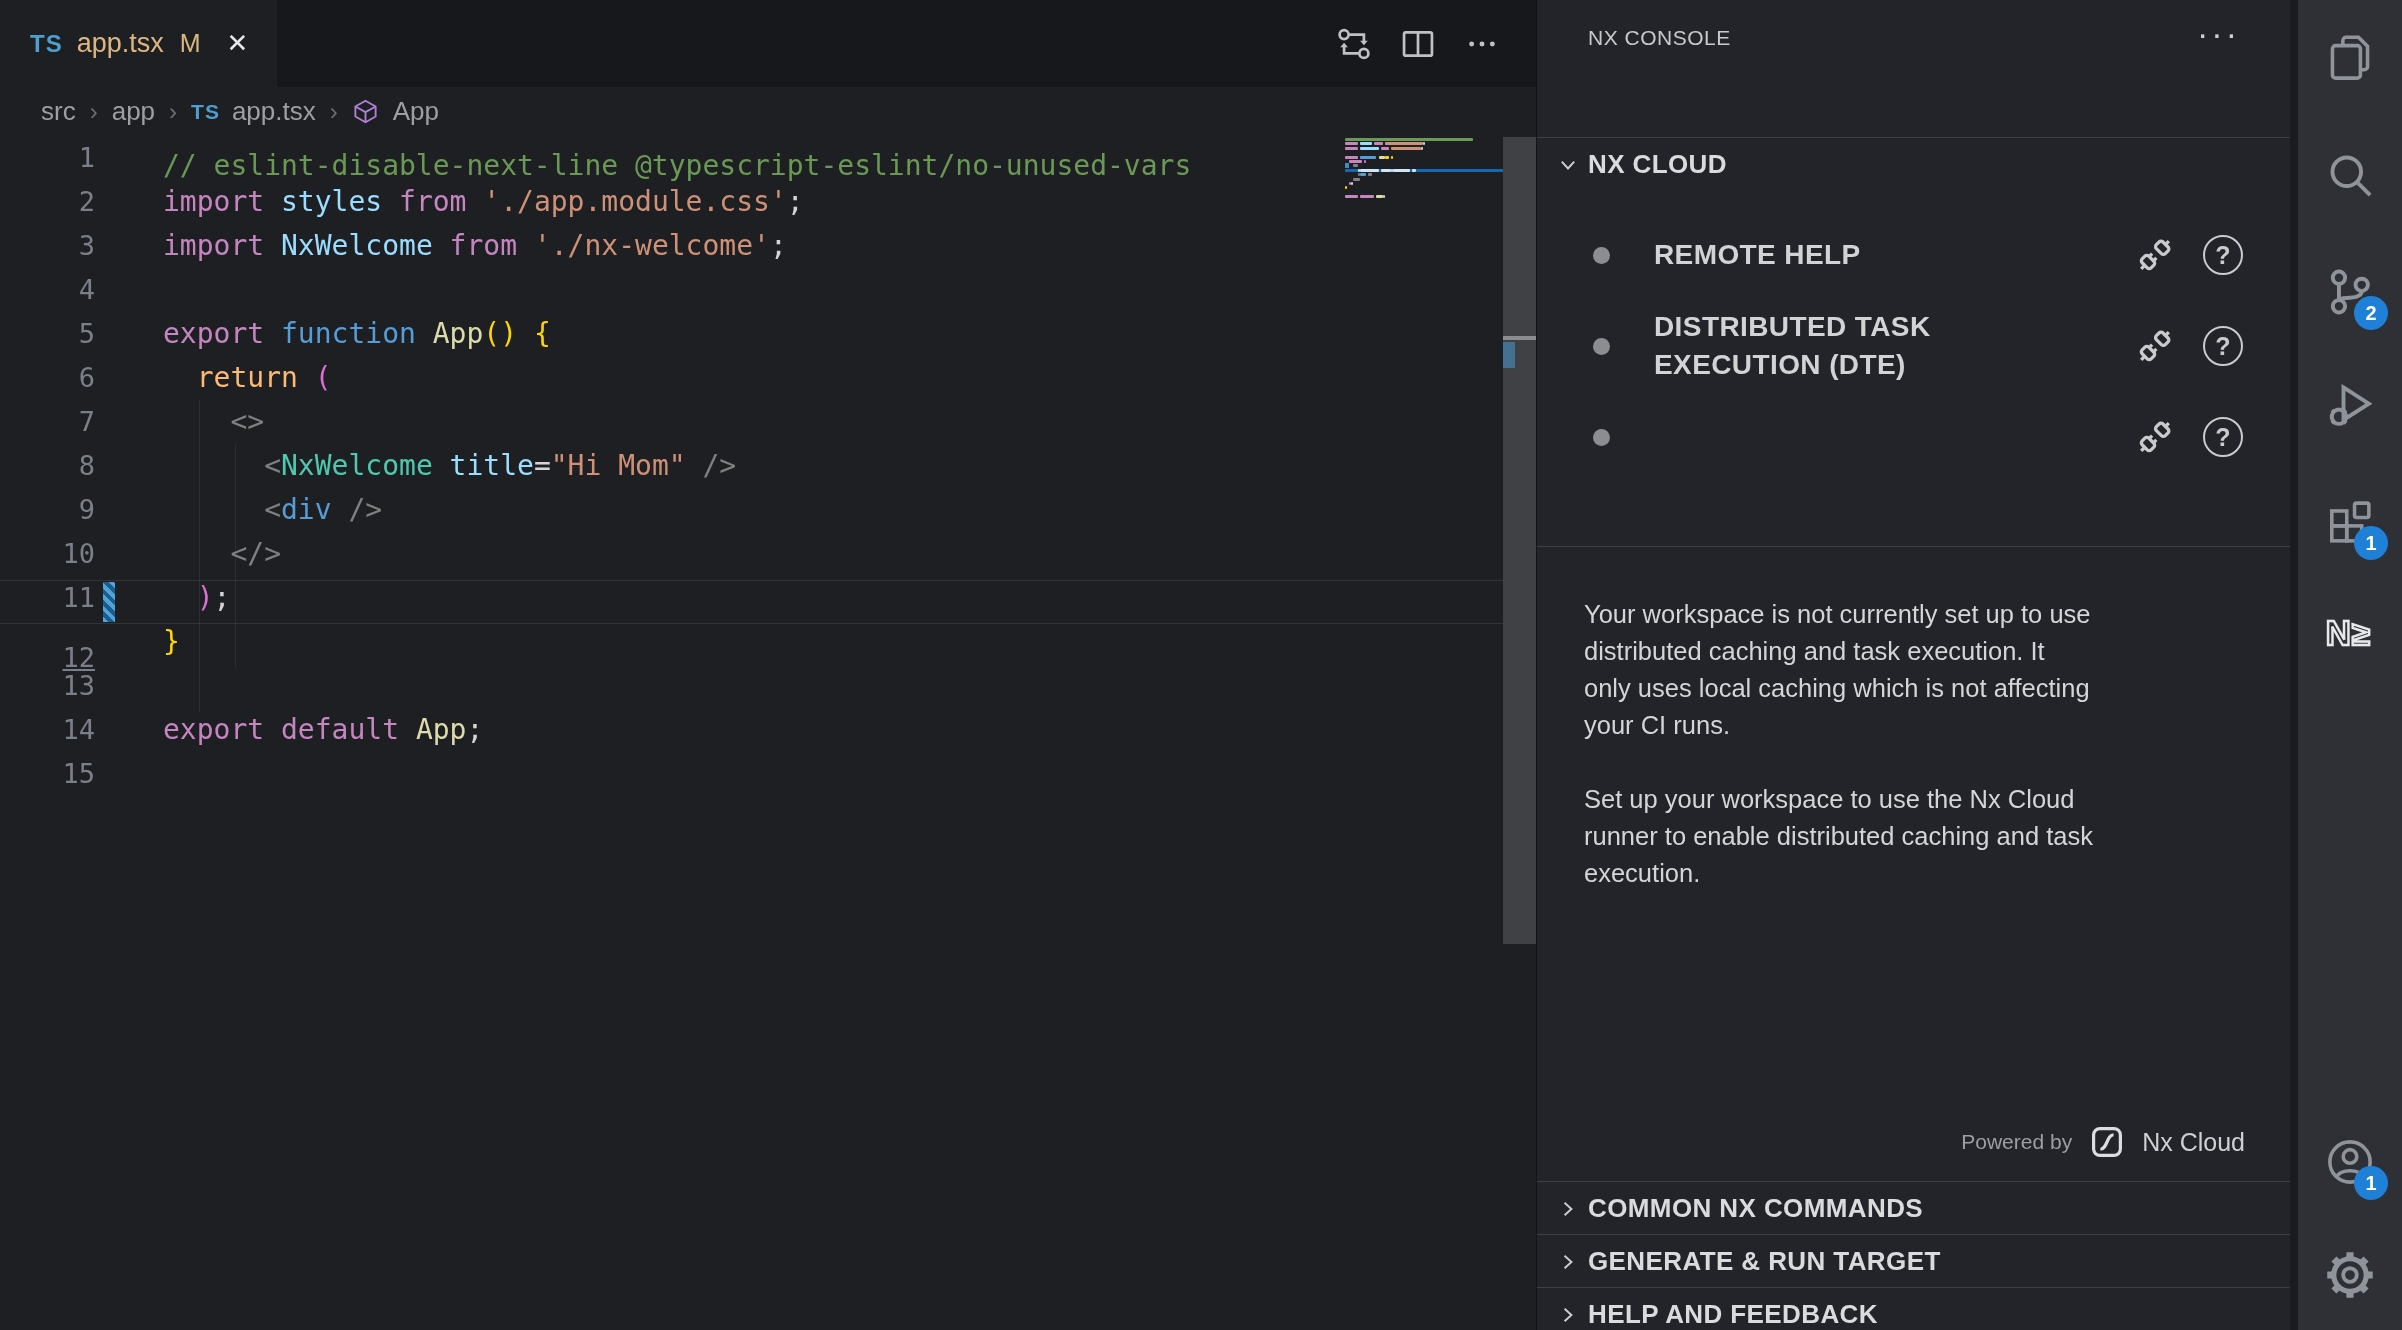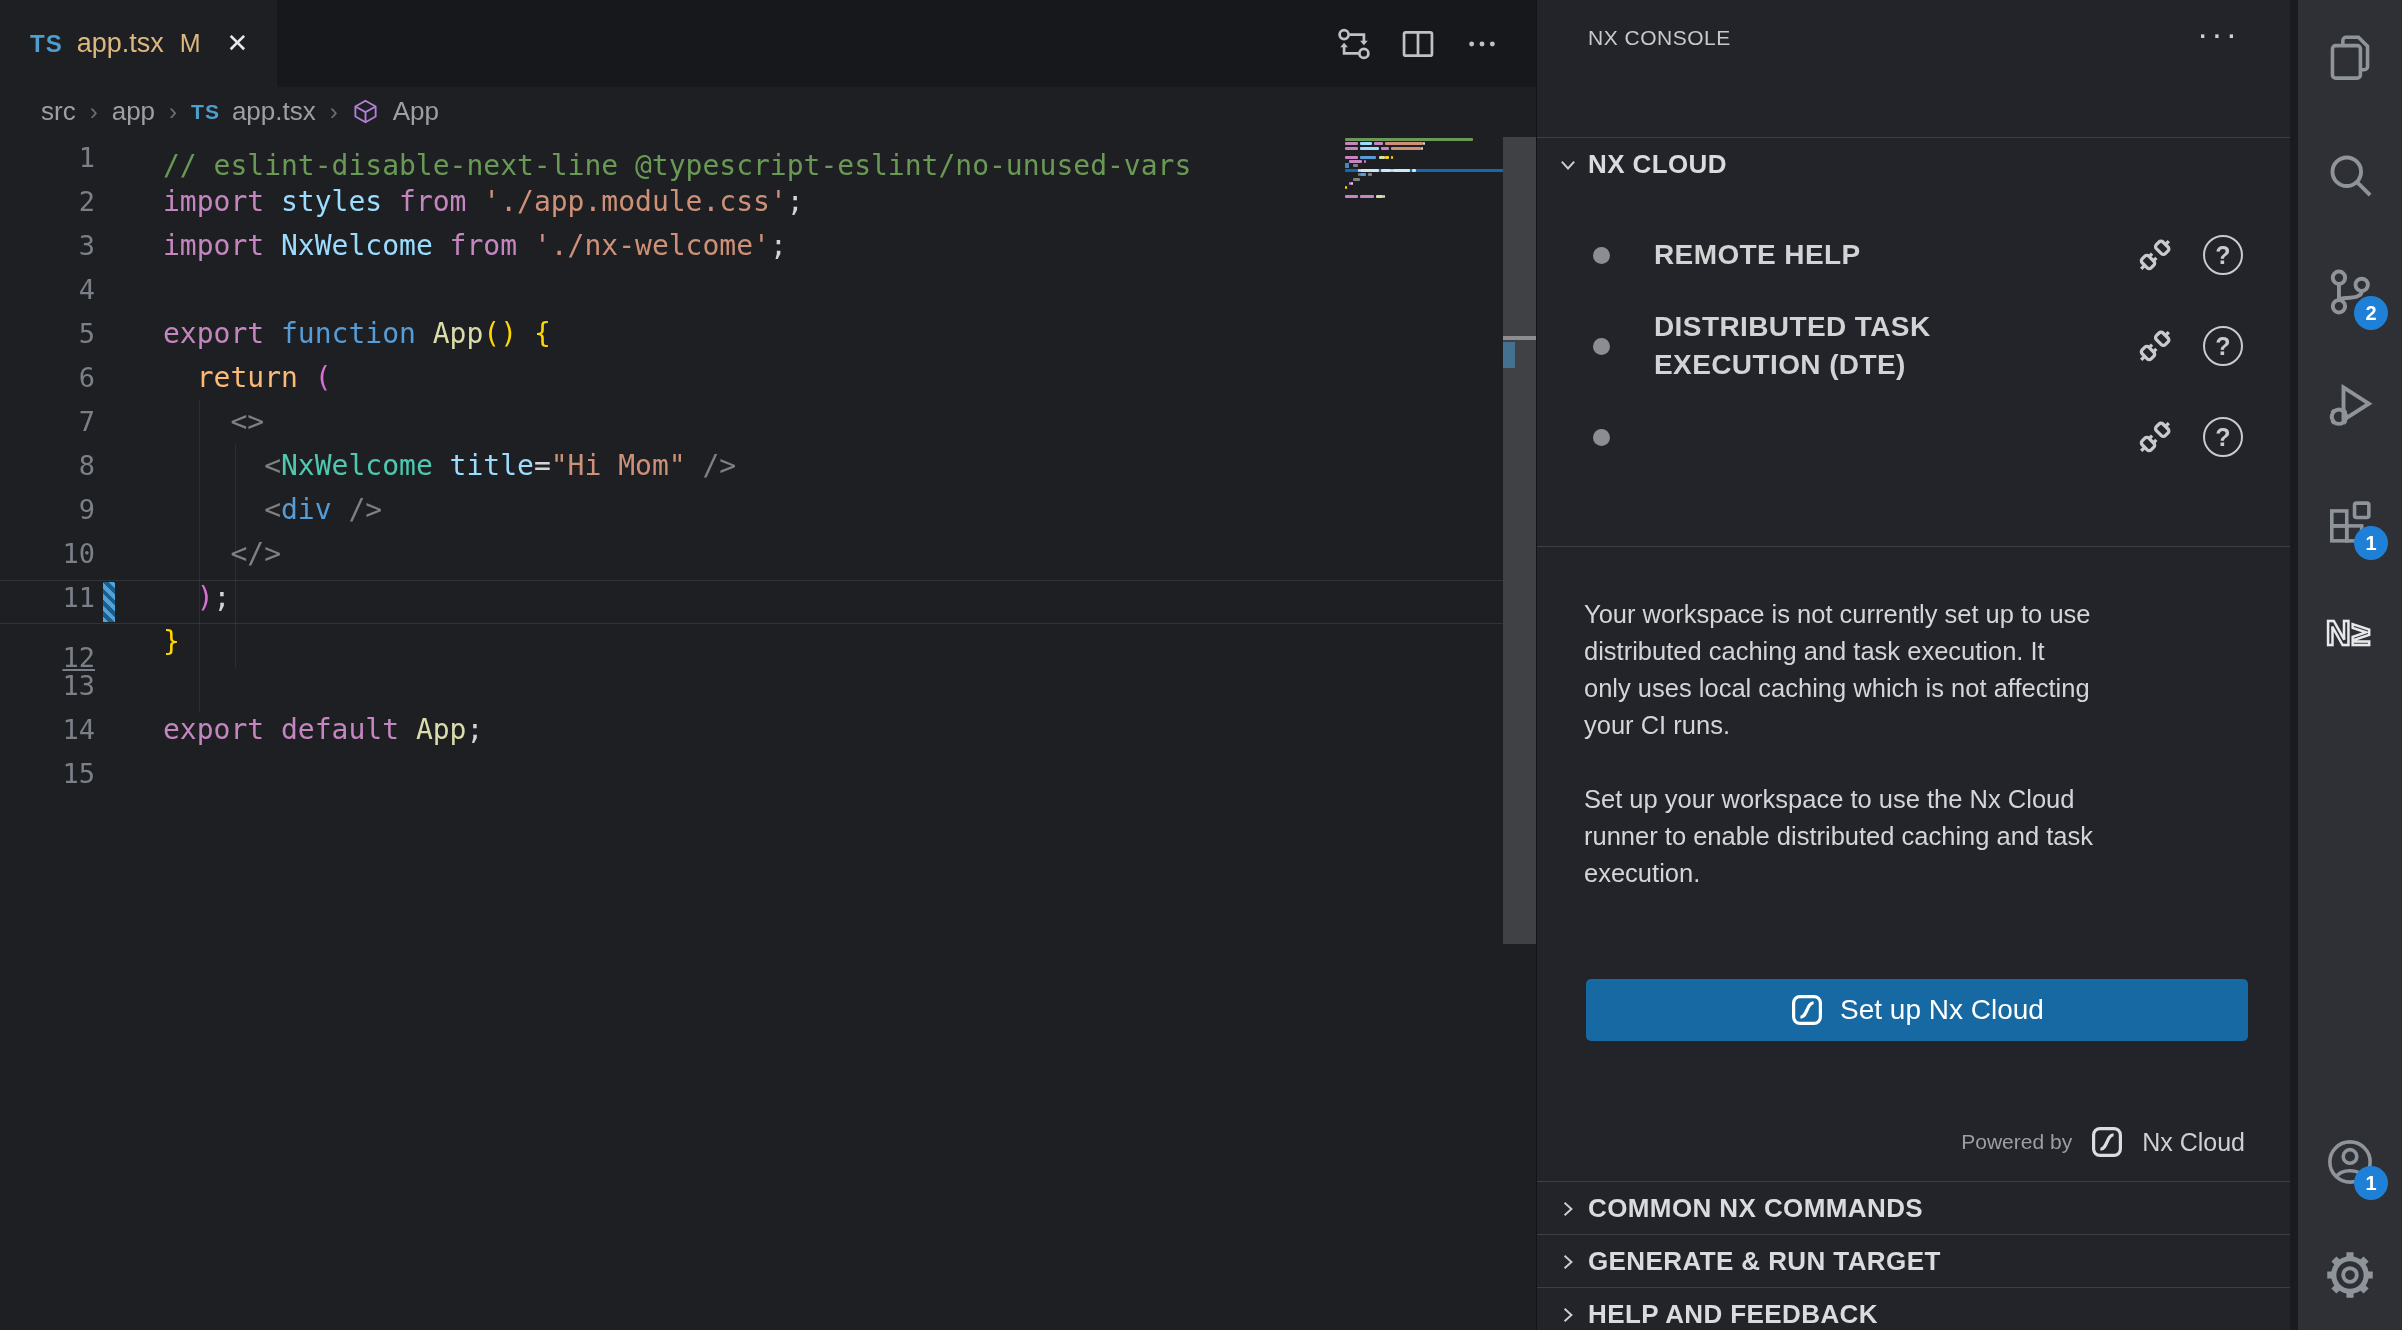--- a/index.html
+++ b/index.html
@@ -275,29 +275,20 @@
     <div class="divider" style="top:546px;"></div>
 
     <p class="para" style="top:596px;margin:0;" id="para-0">Your workspace is not currently set up to use
 distributed caching and task execution. It
 only uses local caching which is not affecting
 your CI runs.</p>
     <p class="para" style="top:781px;margin:0;" id="para-1">Set up your workspace to use the Nx Cloud
 runner to enable distributed caching and task
 execution.</p>
 
-    <div id="setup-btn" class="abs">
-      <svg class="nxcloud-logo" width="34" height="34" viewBox="0 0 16 16">
-        <g fill="none" stroke="currentColor" stroke-width="1.5">
-          <rect x="1.7" y="1.7" width="12.6" height="12.6" rx="3"></rect>
-          <path d="M4.9 11.4 C8.1 11.4 7.9 4.6 11.1 4.6"></path>
-        </g>
-      </svg>
-      <span class="blabel">Set up Nx Cloud</span>
-    </div>
 
     <div id="powered" class="abs">
       <span class="pby">Powered by</span>
       <svg class="nxcloud-logo" width="34" height="34" viewBox="0 0 16 16">
         <g fill="none" stroke="currentColor" stroke-width="1.5">
           <rect x="1.7" y="1.7" width="12.6" height="12.6" rx="3"></rect>
           <path d="M4.9 11.4 C8.1 11.4 7.9 4.6 11.1 4.6"></path>
         </g>
       </svg>
       <span class="brand">Nx Cloud</span>

